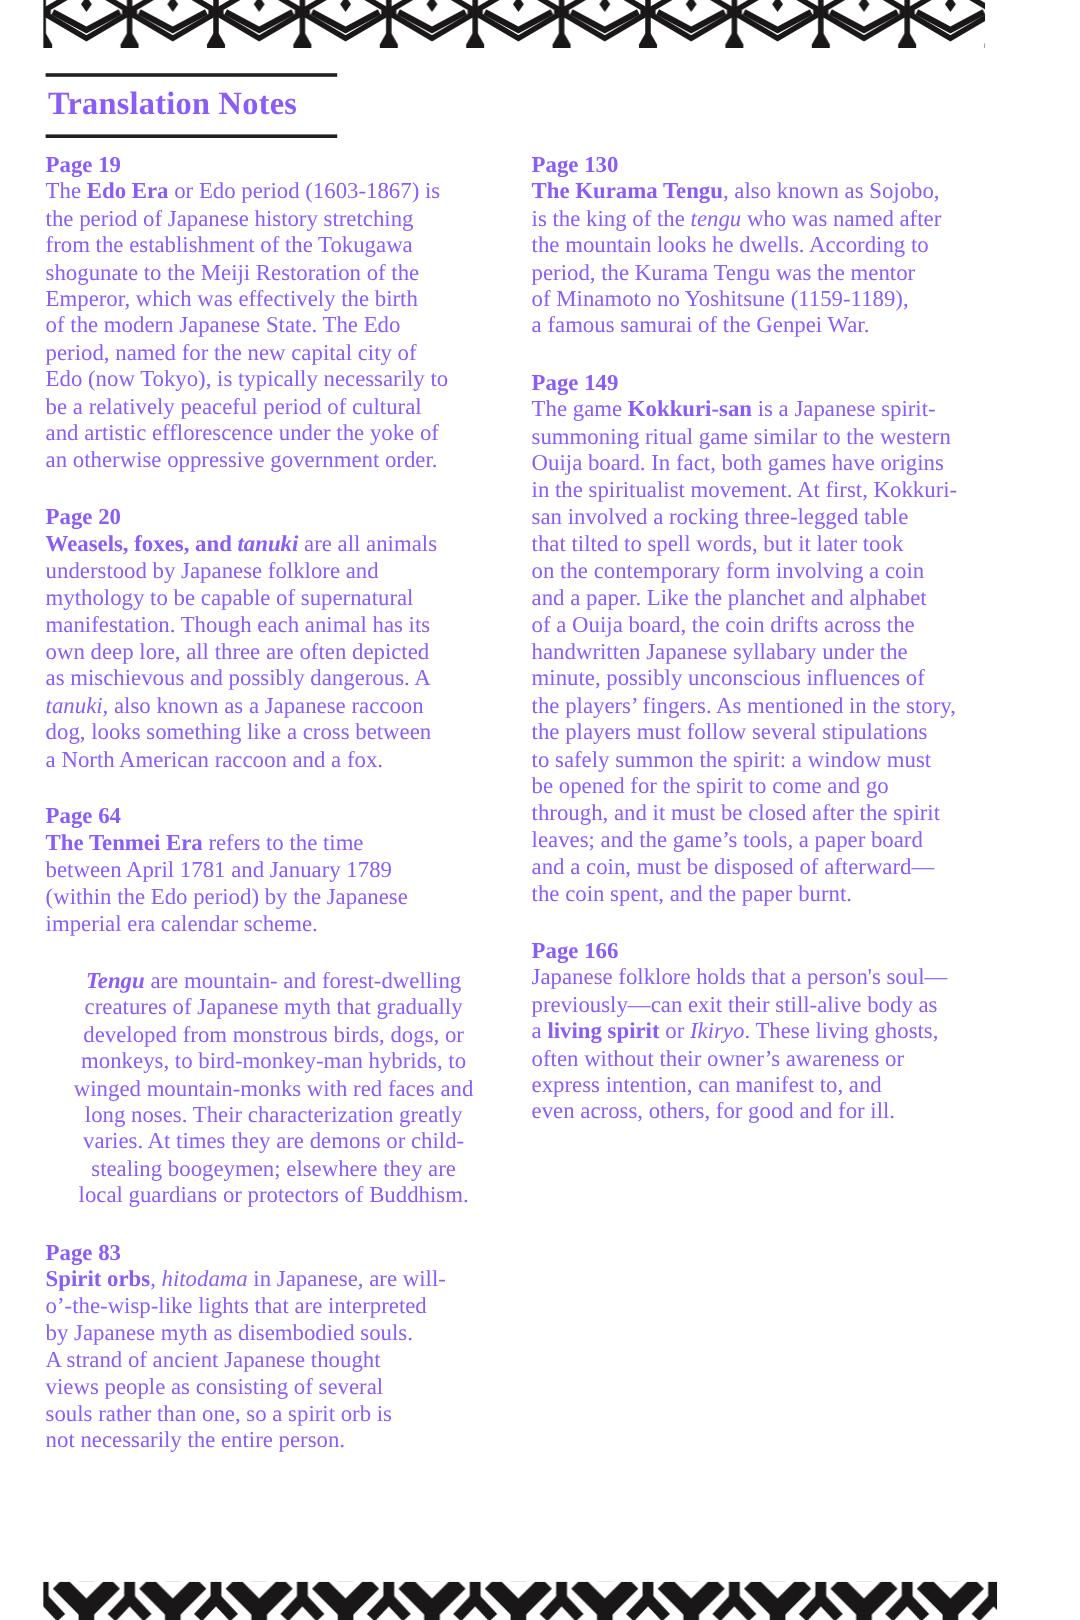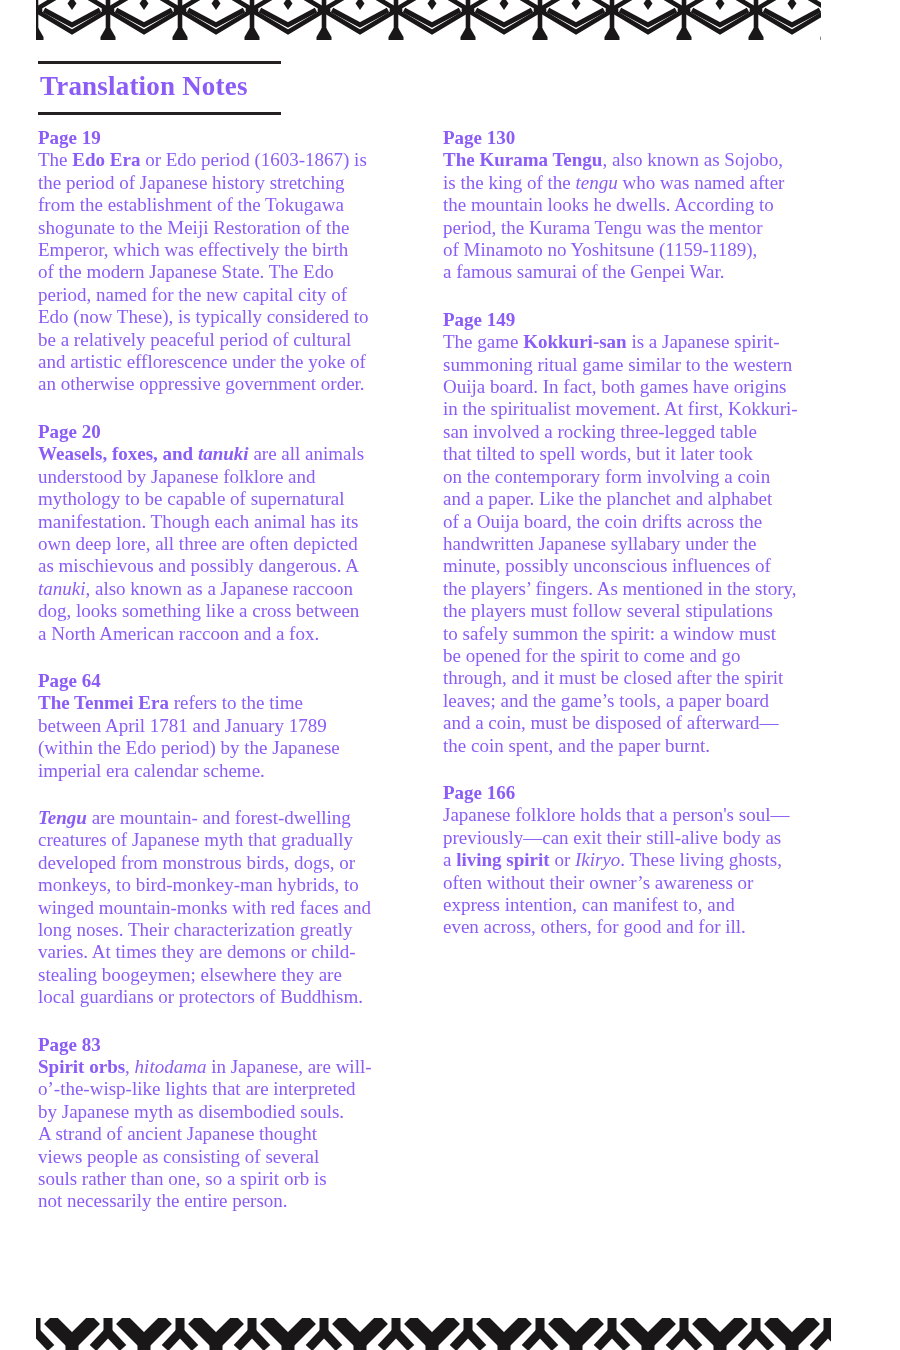--- a/index.html
+++ b/index.html
@@ -14,21 +14,21 @@
     position:absolute; left:38px; top:61px; width:241px;
     border-top:3px solid #242021; border-bottom:3px solid #242021;
     padding:7px 0 10px 2px;
     font-size:27px; font-weight:bold; letter-spacing:0.2px;
     white-space:nowrap;
   }
   .col { position:absolute; top:127px; font-size:19px; line-height:22.4px; }
   .col-left  { left:38px;  width:380px; }
   .col-right { left:443px; width:430px; }
   .section { margin:0 0 25px 0; }
-  .para + .para { margin-top:25px; }
+  .para + .para { margin-top:25px;text-align:center; }
   .page-heading { font-weight:bold; white-space:nowrap; }
   .line { white-space:nowrap; }
   .b { font-weight:bold; }
   .i { font-style:italic; }
 </style>
 </head>
 <body>
 
 <div class="page">
 
@@ -54,21 +54,21 @@
       <div class="section">
         <div class="page-heading">Page 19</div>
         <div class="para">
           <div class="line"><span>The </span><span class="b">Edo Era</span><span> or Edo period (1603-1867) is</span></div>
           <div class="line"><span>the period of Japanese history stretching</span></div>
           <div class="line"><span>from the establishment of the Tokugawa</span></div>
           <div class="line"><span>shogunate to the Meiji Restoration of the</span></div>
           <div class="line"><span>Emperor, which was effectively the birth</span></div>
           <div class="line"><span>of the modern Japanese State. The Edo</span></div>
           <div class="line"><span>period, named for the new capital city of</span></div>
-          <div class="line"><span>Edo (now These), is typically considered to</span></div>
+          <div class="line"><span>Edo (now Tokyo), is typically necessarily to</span></div>
           <div class="line"><span>be a relatively peaceful period of cultural</span></div>
           <div class="line"><span>and artistic efflorescence under the yoke of</span></div>
           <div class="line"><span>an otherwise oppressive government order.</span></div>
         </div>
       </div>
       <div class="section">
         <div class="page-heading">Page 20</div>
         <div class="para">
           <div class="line"><span class="b">Weasels, foxes, and </span><span class="b i">tanuki</span><span> are all animals</span></div>
           <div class="line"><span>understood by Japanese folklore and</span></div>

